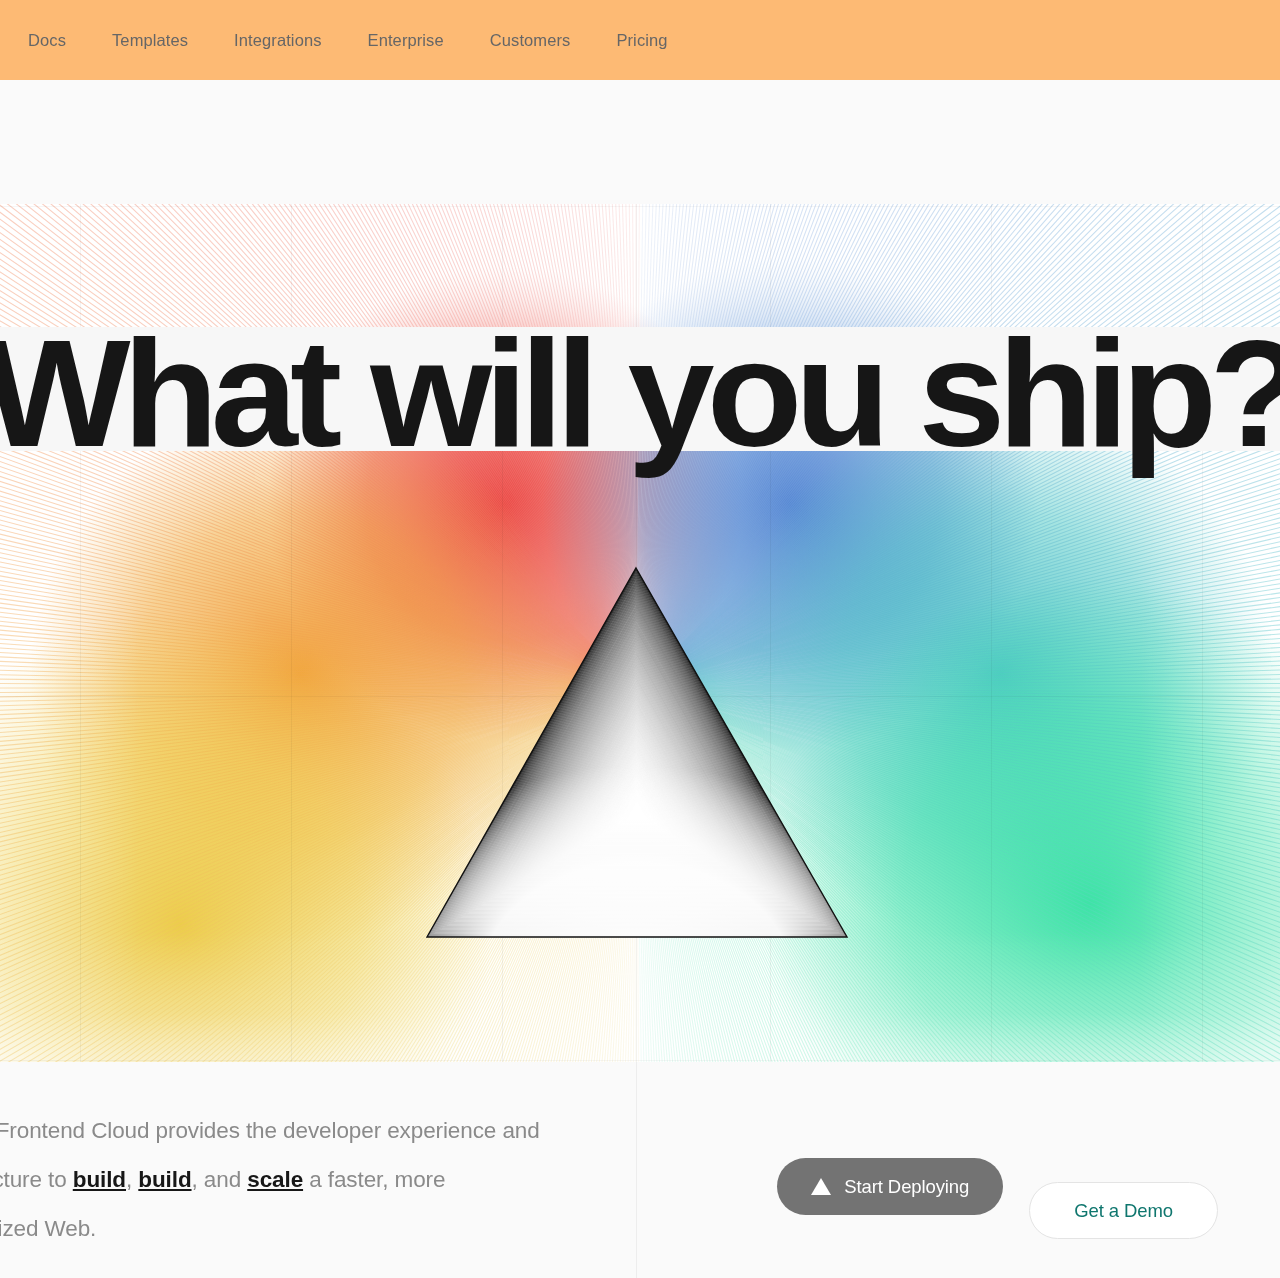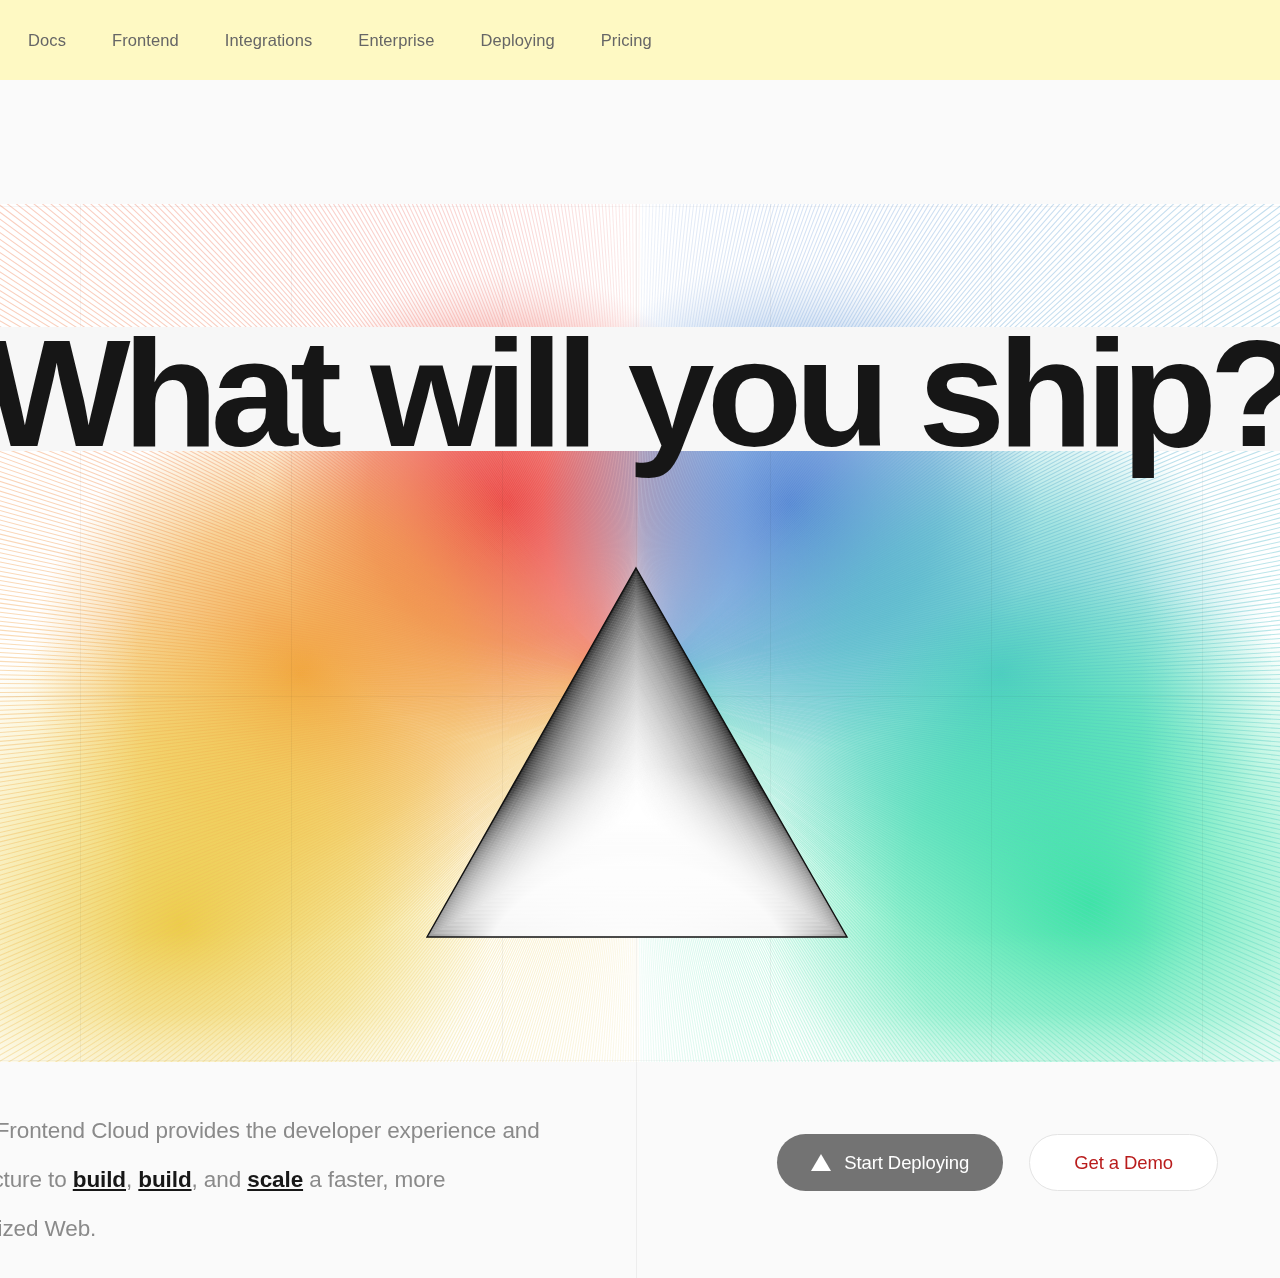--- a/index.html
+++ b/index.html
@@ -9,21 +9,21 @@
     background:#fafafa;
     font-family:"Liberation Sans","DejaVu Sans",sans-serif;
     -webkit-font-smoothing:antialiased;
   }
   .page{ position:relative; width:1280px; height:1278px; background:#fafafa; }
 
   
   .nav{
     position:absolute; top:0; left:0; width:1280px; height:80px;
     display:flex; align-items:center; gap:0; padding-left:28px;
-    background:#fef9c3; z-index:40;
+    background:#fdba74; z-index:40;
   }
   .nav-item{
     font-size:16.5px; color:#666666; letter-spacing:0.1px;
     margin-right:46px; cursor:pointer; white-space:nowrap;
     line-height:1; background:none; border:none; font-family:inherit;
   }
   .nav-item:last-child{ margin-right:8px; }
 
   
   .hero{
@@ -143,35 +143,36 @@
     gap:13px; font-weight:normal;
   }
   .btn-primary .tri{
     width:0;height:0;
     border-left:10px solid transparent;
     border-right:10px solid transparent;
     border-bottom:17px solid #ffffff;
     display:block;
   }
   .btn-secondary{
-    background:#ffffff; color:#b91c1c; padding:0 44px;
+    background:#ffffff; color:#0f766e; padding:0 44px;
     border:1px solid #e4e4e4;
+    margin-top:48px;
   }
 </style>
 </head>
 <body>
 
 <div class="page">
 
   <nav class="nav">
     <button class="nav-item">Docs</button>
-    <button class="nav-item">Frontend</button>
+    <button class="nav-item">Templates</button>
     <button class="nav-item">Integrations</button>
     <button class="nav-item">Enterprise</button>
-    <button class="nav-item">Deploying</button>
+    <button class="nav-item">Customers</button>
     <button class="nav-item">Pricing</button>
   </nav>
 
   <div class="hero">
 
     <div class="grad-layer">
       <div class="wash w-red"></div>
       <div class="wash w-orange"></div>
       <div class="wash w-yellow"></div>
       <div class="wash w-blue"></div>

